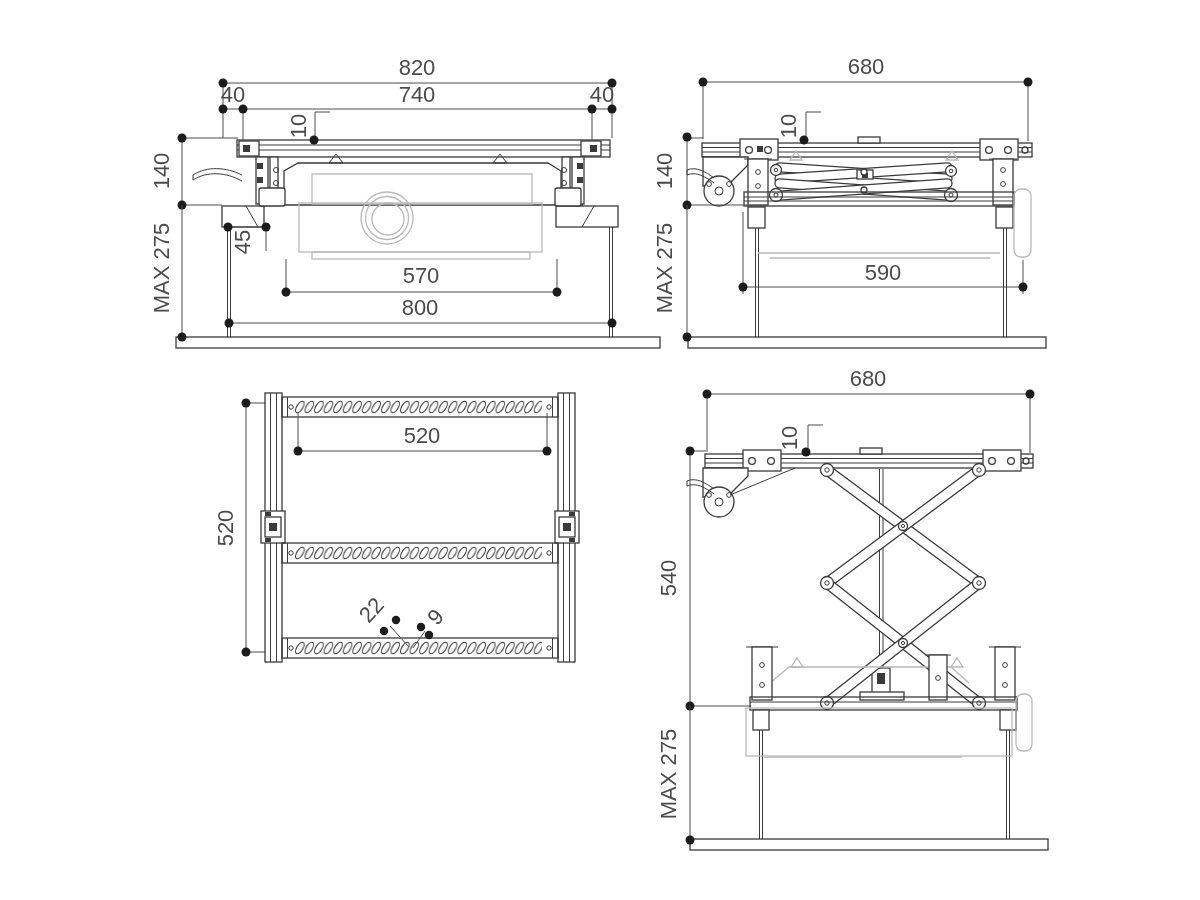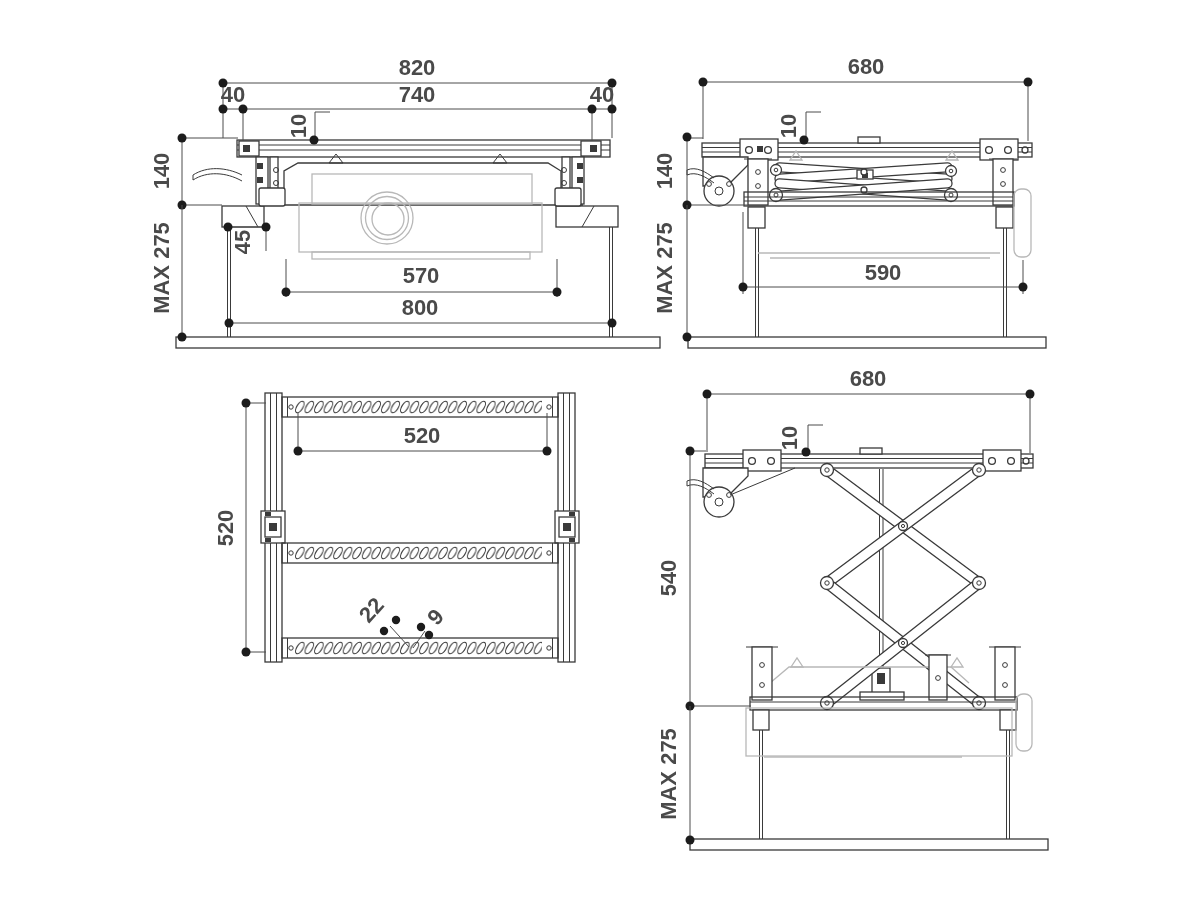--- a/index.html
+++ b/index.html
@@ -1,17 +1,17 @@
 <!DOCTYPE html>
 <html><head>
 <meta charset="utf-8">
 <style>
   html,body{margin:0;padding:0;background:#ffffff;}
   .canvas{position:relative;width:1200px;height:900px;background:#ffffff;overflow:hidden;
-          font-family:"Liberation Sans", sans-serif;font-weight:bold;}
+          font-family:"Liberation Sans", sans-serif;}
   svg{display:block;}
   .ln{stroke:#3a3a3a;stroke-width:1.3;fill:none;}
   .lnt{stroke:#3a3a3a;stroke-width:1;fill:none;}
   .fw{fill:#ffffff;stroke:#3a3a3a;stroke-width:1.3;}
   .dim{stroke:#4d4d4d;stroke-width:1;fill:none;}
   .dot{fill:#1c1c1c;stroke:none;}
   .gray{stroke:#b8b8b8;stroke-width:1.3;fill:none;}
   .dk{fill:#3a3a3a;stroke:none;}
   text.lbl{font-family:"Liberation Sans",sans-serif;font-size:22px;fill:#4a4a4a;}
 </style>

